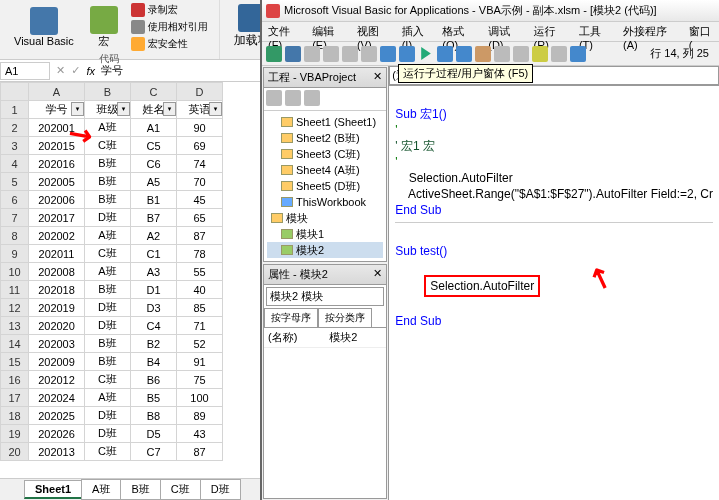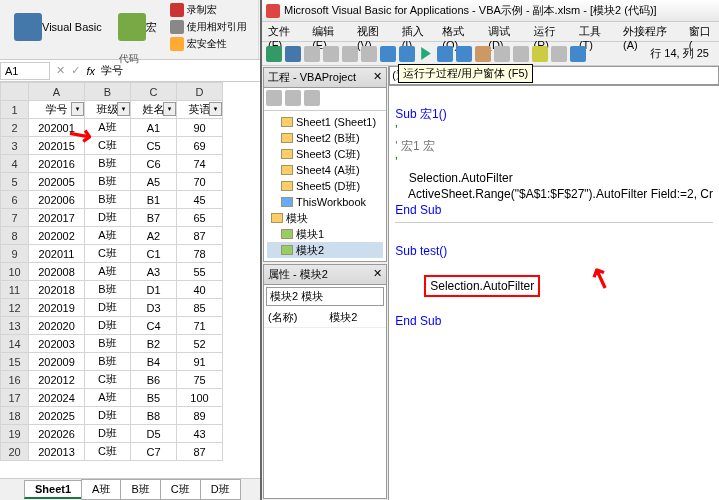--- a/index.html
+++ b/index.html
@@ -2,21 +2,21 @@
 <html><head>
 <meta charset="utf-8">
 <style>
 * { margin: 0; padding: 0; box-sizing: border-box; font-family: "Microsoft YaHei", sans-serif; }
 body { width: 719px; height: 500px; background: #f0f0f0; overflow: hidden; position: relative; font-size: 11px; }
 
 
 .ribbon { height: 60px; background: #f1f1f1; display: flex; border-bottom: 1px solid #ccc; }
 .ribbon-group { display: flex; flex-direction: column; align-items: center; padding: 2px 8px; border-right: 1px solid #ddd; }
 .ribbon-big { display: flex; align-items: center; gap: 4px; }
-.ribbon-btn-big { display: flex; flex-direction: row; align-items: center; padding: 2px 6px; cursor: pointer; justify-content: flex-end; }
+.ribbon-btn-big { display: flex; flex-direction: column; align-items: center; padding: 2px 6px; cursor: pointer; justify-content: flex-end; }
 .ribbon-icon-big { width: 28px; height: 28px; background: #4a7; border-radius: 3px; }
 .ribbon-small-col { display: flex; flex-direction: column; gap: 1px; }
 .ribbon-small { display: flex; align-items: center; gap: 3px; cursor: pointer; padding: 1px 3px; font-size: 10px; }
 .ribbon-sm-ico { width: 14px; height: 14px; background: #888; border-radius: 2px; }
 .ribbon-label { font-size: 10px; color: #555; margin-top: auto; }
 
 
 .formula-bar { height: 22px; background: #fff; border-bottom: 1px solid #ccc; display: flex; align-items: center; }
 .name-box { width: 50px; border: 1px solid #ccc; padding: 2px 4px; font-size: 11px; }
 .fx-area { display: flex; align-items: center; gap: 6px; padding: 0 6px; }
@@ -376,35 +376,39 @@
             </div>
         </div>
       </div>
       <div class="prop-pane" style="flex:1">
         <div class="pane-title">
             <span>属性 - 模块2</span>
             <span>✕</span>
           </div>
         <div class="prop-body">
           <div style="border:1px solid #999;margin:2px;padding:1px 3px">模块2 模块</div>
+          <div class="prop-tabs">
+            <div class="prop-tab">按字母序</div>
+            <div class="prop-tab">按分类序</div>
+          </div>
           <div class="prop-row">
             <div>(名称)</div>
             <div>模块2</div>
           </div>
         </div>
       </div>
     </div>
     <div class="vbe-code">
       <div class="code-dd">
         <div class="dd">(通用)</div>
       </div>
       <div class="code-area">
 <span class="kw">Sub 宏1()</span>
 <span style="color:#070">'</span>
-<span style="color:#737373">' 宏1 宏</span>
+<span style="color:#14532d">' 宏1 宏</span>
 <span style="color:#070">'</span>
 <span>    Selection.AutoFilter</span>
 <span>    ActiveSheet.Range("$A$1:$F$27").AutoFilter Field:=2, Cr</span>
 <span class="kw">End Sub</span>
 <div style="border-top:1px solid #ccc;margin:4px 0"></div>
 <span class="kw">Sub test()</span>
 
     <span class="red-box">Selection.AutoFilter</span>
 
 <span class="kw">End Sub</span>

